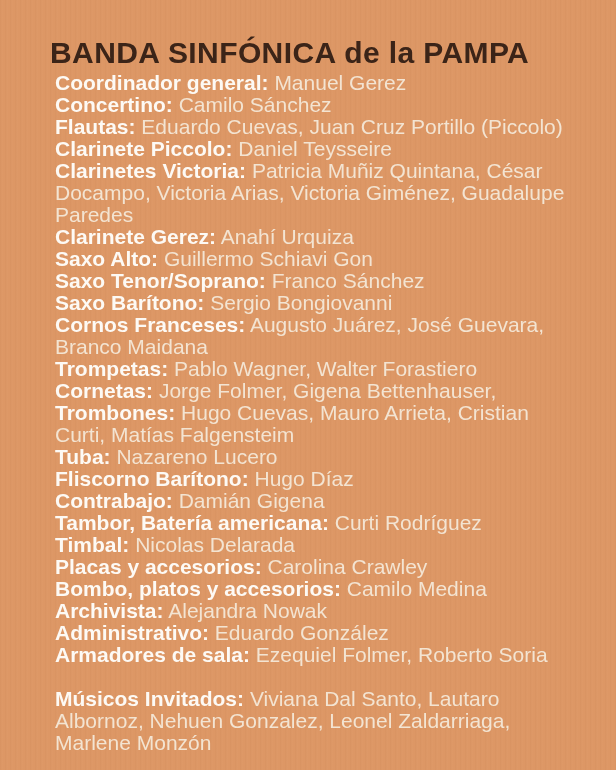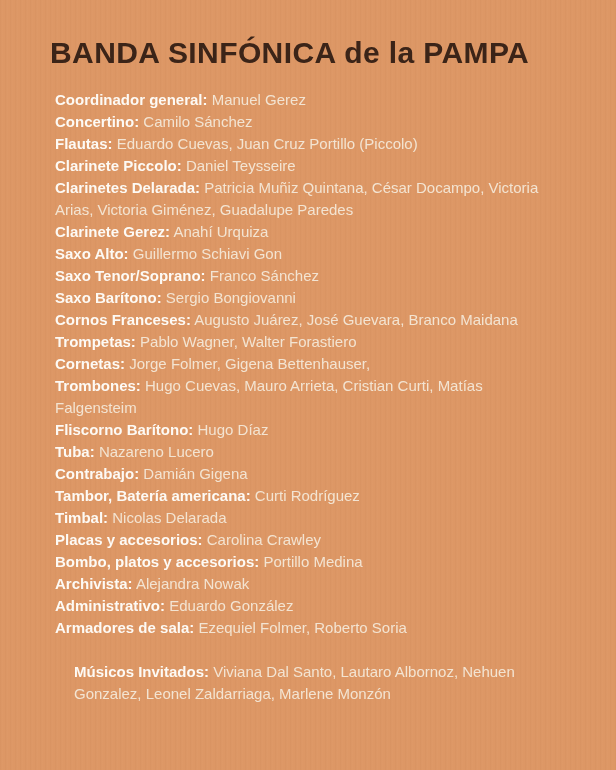--- a/index.html
+++ b/index.html
@@ -20,94 +20,93 @@
       transparent 5px
     );
   }
   .content {
     position: absolute;
     left: 50px;
     top: 36px;
     width: 520px;
   }
   h1.title {
-    margin: 0 0 19px 0;
+    margin: 0 0 2px 0;
     font-size: 30px;
     line-height: 34px;
     font-weight: 700;
     letter-spacing: 0.4px;
     color: #3b2418;
     white-space: nowrap;
   }
   .roster {
     padding-left: 5px;
     width: 510px;
   }
   p.row {
     margin: 0;
-    font-size: 15px;
+    font-size: 21px;
     line-height: 22px;
     font-weight: 400;
     color: #f3e4d2;
   }
   p.row strong {
     font-weight: 700;
     color: #fdfaf5;
   }
   p.guests {
     margin-top: 22px;
-    margin-left: 19px;
   }
 </style>
 </head>
 <body>
 
 <div class="content">
   <h1 class="title">BANDA SINFÓNICA de la PAMPA</h1>
 
   <div class="roster">
   <p class="row"><strong>Coordinador general:</strong> <span>Manuel Gerez</span></p>
 
   <p class="row"><strong>Concertino:</strong> <span>Camilo Sánchez</span></p>
 
   <p class="row"><strong>Flautas:</strong> <span>Eduardo Cuevas, Juan Cruz Portillo (Piccolo)</span></p>
 
   <p class="row"><strong>Clarinete Piccolo:</strong> <span>Daniel Teysseire</span></p>
 
-  <p class="row"><strong>Clarinetes Delarada:</strong> <span>Patricia Muñiz Quintana, César Docampo, Victoria Arias, Victoria Giménez, Guadalupe Paredes</span></p>
+  <p class="row"><strong>Clarinetes Victoria:</strong> <span>Patricia Muñiz Quintana, César Docampo, Victoria Arias, Victoria Giménez, Guadalupe Paredes</span></p>
 
   <p class="row"><strong>Clarinete Gerez:</strong> <span>Anahí Urquiza</span></p>
 
   <p class="row"><strong>Saxo Alto:</strong> <span>Guillermo Schiavi Gon</span></p>
 
   <p class="row"><strong>Saxo Tenor/Soprano:</strong> <span>Franco Sánchez</span></p>
 
   <p class="row"><strong>Saxo Barítono:</strong> <span>Sergio Bongiovanni</span></p>
 
   <p class="row"><strong>Cornos Franceses:</strong> <span>Augusto Juárez, José Guevara, Branco Maidana</span></p>
 
   <p class="row"><strong>Trompetas:</strong> <span>Pablo Wagner, Walter Forastiero</span></p>
 
   <p class="row"><strong>Cornetas:</strong> <span>Jorge Folmer, Gigena Bettenhauser,</span></p>
 
   <p class="row"><strong>Trombones:</strong> <span>Hugo Cuevas, Mauro Arrieta, Cristian Curti, Matías Falgensteim</span></p>
 
+  <p class="row"><strong>Tuba:</strong> <span>Nazareno Lucero</span></p>
+
   <p class="row"><strong>Fliscorno Barítono:</strong> <span>Hugo Díaz</span></p>
-
-  <p class="row"><strong>Tuba:</strong> <span>Nazareno Lucero</span></p>
 
   <p class="row"><strong>Contrabajo:</strong> <span>Damián Gigena</span></p>
 
   <p class="row"><strong>Tambor, Batería americana:</strong> <span>Curti Rodríguez</span></p>
 
   <p class="row"><strong>Timbal:</strong> <span>Nicolas Delarada</span></p>
 
   <p class="row"><strong>Placas y accesorios:</strong> <span>Carolina Crawley</span></p>
 
-  <p class="row"><strong>Bombo, platos y accesorios:</strong> <span>Portillo Medina</span></p>
+  <p class="row"><strong>Bombo, platos y accesorios:</strong> <span>Camilo Medina</span></p>
 
 
   <p class="row"><strong>Archivista:</strong> <span>Alejandra Nowak</span></p>
 
   <p class="row"><strong>Administrativo:</strong> <span>Eduardo González</span></p>
 
   <p class="row"><strong>Armadores de sala:</strong> <span>Ezequiel Folmer, Roberto Soria</span></p>
 
   <p class="row guests"><strong>Músicos Invitados:</strong> <span>Viviana Dal Santo, Lautaro Albornoz, Nehuen Gonzalez, Leonel Zaldarriaga, Marlene Monzón</span></p>
 </div>

